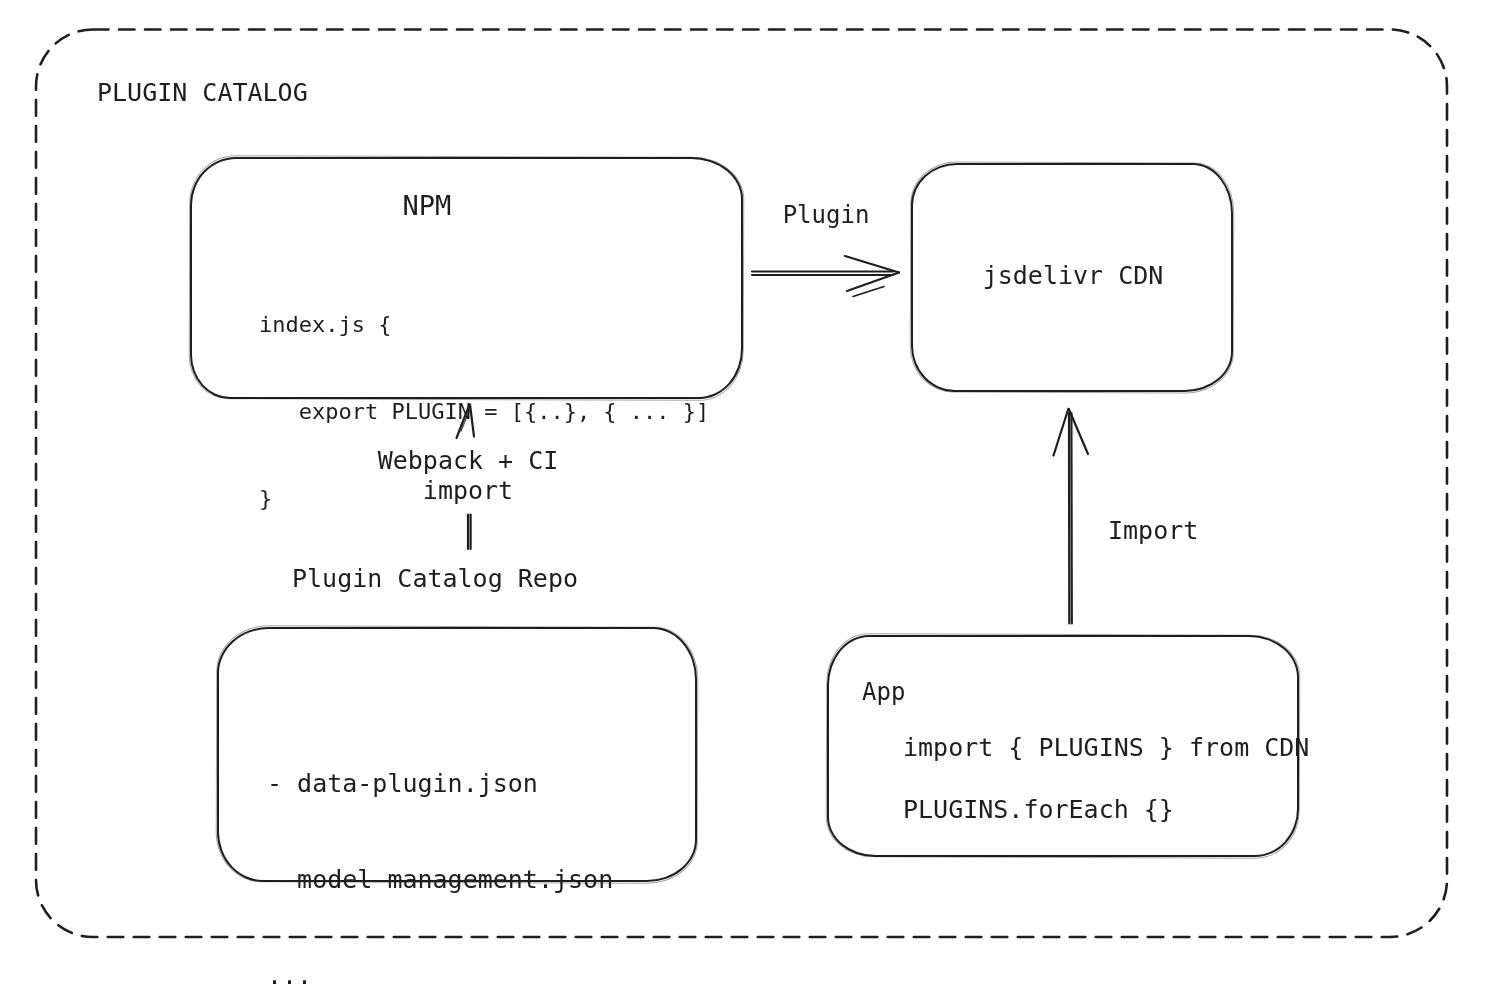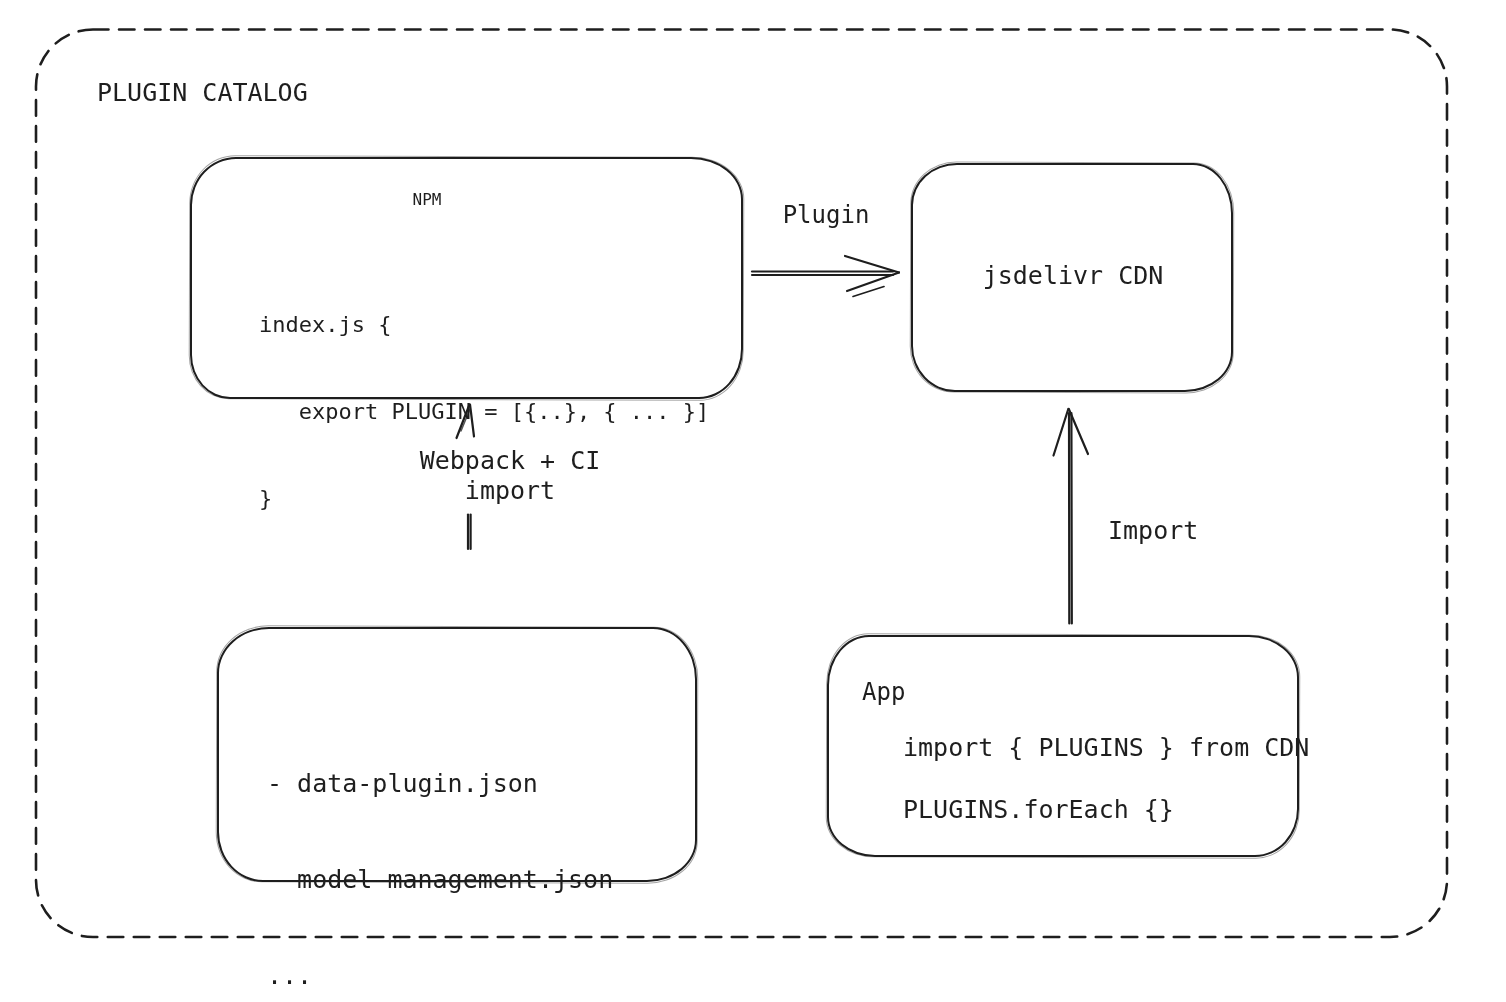--- a/index.html
+++ b/index.html
@@ -30,25 +30,25 @@
     border-radius:inherit;
     transform:rotate(.2deg);
     pointer-events:none;
   }
   .box-npm {left:190px;top:157px;width:553px;height:242px;border-radius:46px 52px 44px 40px / 48px 42px 50px 44px;}
   .box-cdn {left:911px;top:163px;width:322px;height:229px;border-radius:46px 40px 48px 44px / 42px 50px 40px 46px;}
   .box-repo{left:217px;top:627px;width:480px;height:255px;border-radius:52px 44px 50px 46px / 46px 52px 42px 50px;}
   .box-app {left:827px;top:635px;width:472px;height:222px;border-radius:42px 50px 44px 48px / 50px 42px 48px 40px;}
   .code{white-space:pre;margin-left:41px;}
   #frame-title{left:97px;top:80px;font-size:25px;}
-  #npm-title{left:427px;top:192px;font-size:16px;}
+  #npm-title{left:427px;top:192px;font-size:27px;}
   #npm-code{left:218px;top:252px;font-size:22px;line-height:29px;}
   #cache-label{left:826px;top:203px;font-size:24px;}
   #cdn-label{left:1073px;top:263px;font-size:25px;}
-  #build-label{left:468px;top:446px;font-size:25px;line-height:30px;text-align:center;margin-left:42px;}
+  #build-label{left:468px;top:446px;font-size:25px;line-height:30px;text-align:center;}
   #repo-caption{left:435px;top:566px;font-size:25px;}
   #repo-files{left:226px;top:704px;font-size:25px;line-height:32px;}
   #app-title{left:862px;top:680px;font-size:24px;}
   #app-code-1{left:862px;top:735px;font-size:25px;}
   #app-code-2{left:862px;top:797px;font-size:25px;}
   #import-label{left:1108px;top:518px;font-size:25px;text-align:center;}
   svg{position:absolute;left:0;top:0;pointer-events:none;}
   svg *{stroke:#1e1e1e;fill:none;stroke-linecap:round;}
 </style>
 </head>
@@ -97,20 +97,21 @@
   <div class="box box-cdn"></div>
   <div class="abs label centered" id="cdn-label">jsdelivr CDN</div>
 
   <div class="abs label centered" id="cache-label">Plugin</div>
 
   <div class="abs centered" id="build-label">
     <div>Webpack + CI</div>
     <div>import</div>
   </div>
 
+  <div class="abs label centered" id="repo-caption">Plugin Catalog Repo</div>
   <div class="box box-repo"></div>
   <div class="abs code" id="repo-files">
     <div>- data-plugin.json</div>
     <div>- model-management.json</div>
     <div>...</div>
   </div>
 
   <div class="box box-app"></div>
   <div class="abs label" id="app-title">App</div>
   <div class="abs label code" id="app-code-1">import { PLUGINS } from CDN</div>

